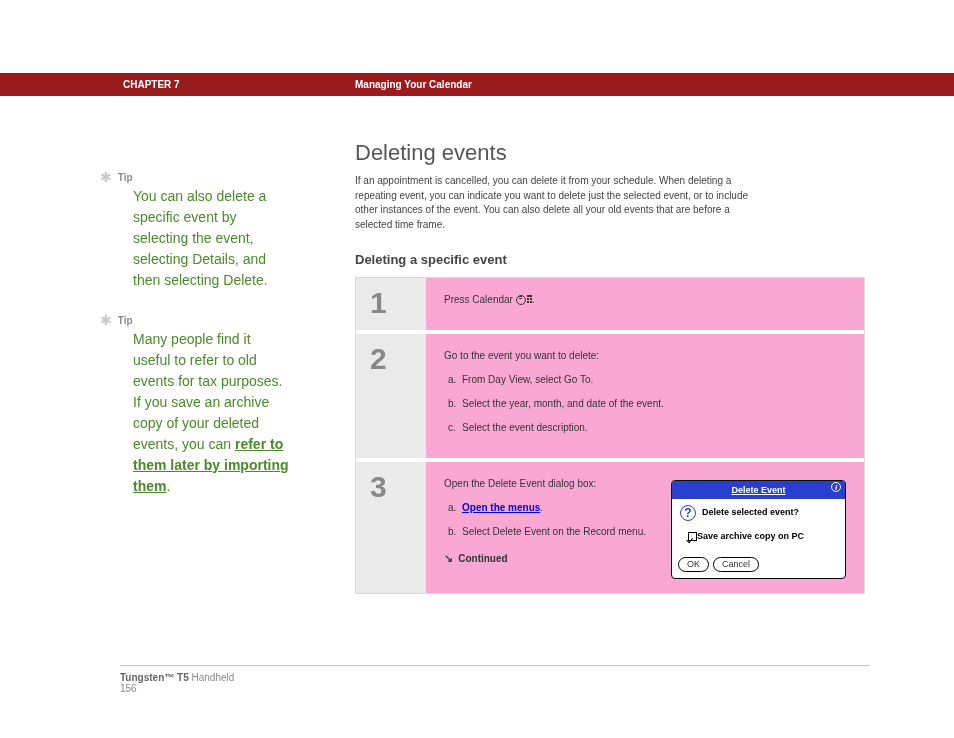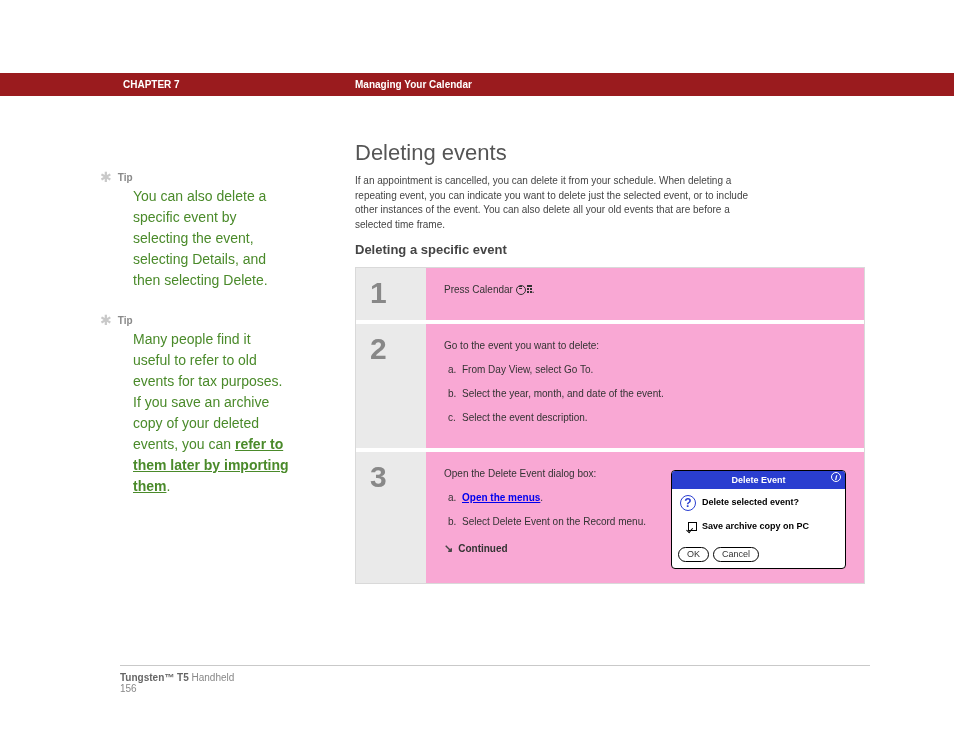--- a/index.html
+++ b/index.html
@@ -72,21 +72,21 @@
     font-family: Verdana, Geneva, sans-serif;
     font-weight: 400;
     font-size: 22px;
     color: #555;
     margin-bottom: 8px;
   }
   .intro {
     font-size: 10px;
     line-height: 1.45;
     color: #444;
-    margin-bottom: 10px;
+    margin-bottom: 20px;
   }
   h2.subsection {
     font-size: 13px;
     font-weight: bold;
     color: #444;
     margin-bottom: 10px;
   }
   .steps-box {
     border: 1px solid #d9d9d9;
     width: 510px;
@@ -192,20 +192,21 @@
     overflow: hidden;
   }
   .dialog-title {
     background: #2a3ed0;
     color: #fff;
     text-align: center;
     font-size: 9px;
     font-weight: bold;
     padding: 2px 8px;
     position: relative;
+    text-decoration: underline;
   }
   .dialog-title .info {
     position: absolute;
     right: 4px; top: 1px;
     width: 10px; height: 10px;
     border: 1px solid #fff;
     border-radius: 50%;
     font-size: 8px;
     line-height: 9px;
     font-weight: bold;
@@ -232,21 +233,20 @@
     color: #2a3ed0;
     font-size: 12px;
     font-weight: bold;
     text-align: center;
     line-height: 14px;
     flex: 0 0 auto;
   }
   .dialog-row2 {
     display: flex;
     align-items: center;
-    gap: 5px;
     margin: 4px 0 4px 8px;
   }
   .chk {
     width: 9px; height: 9px;
     border: 1px solid #000;
     position: relative;
     flex: 0 0 auto;
   }
   .chk::after {
     content: "";

